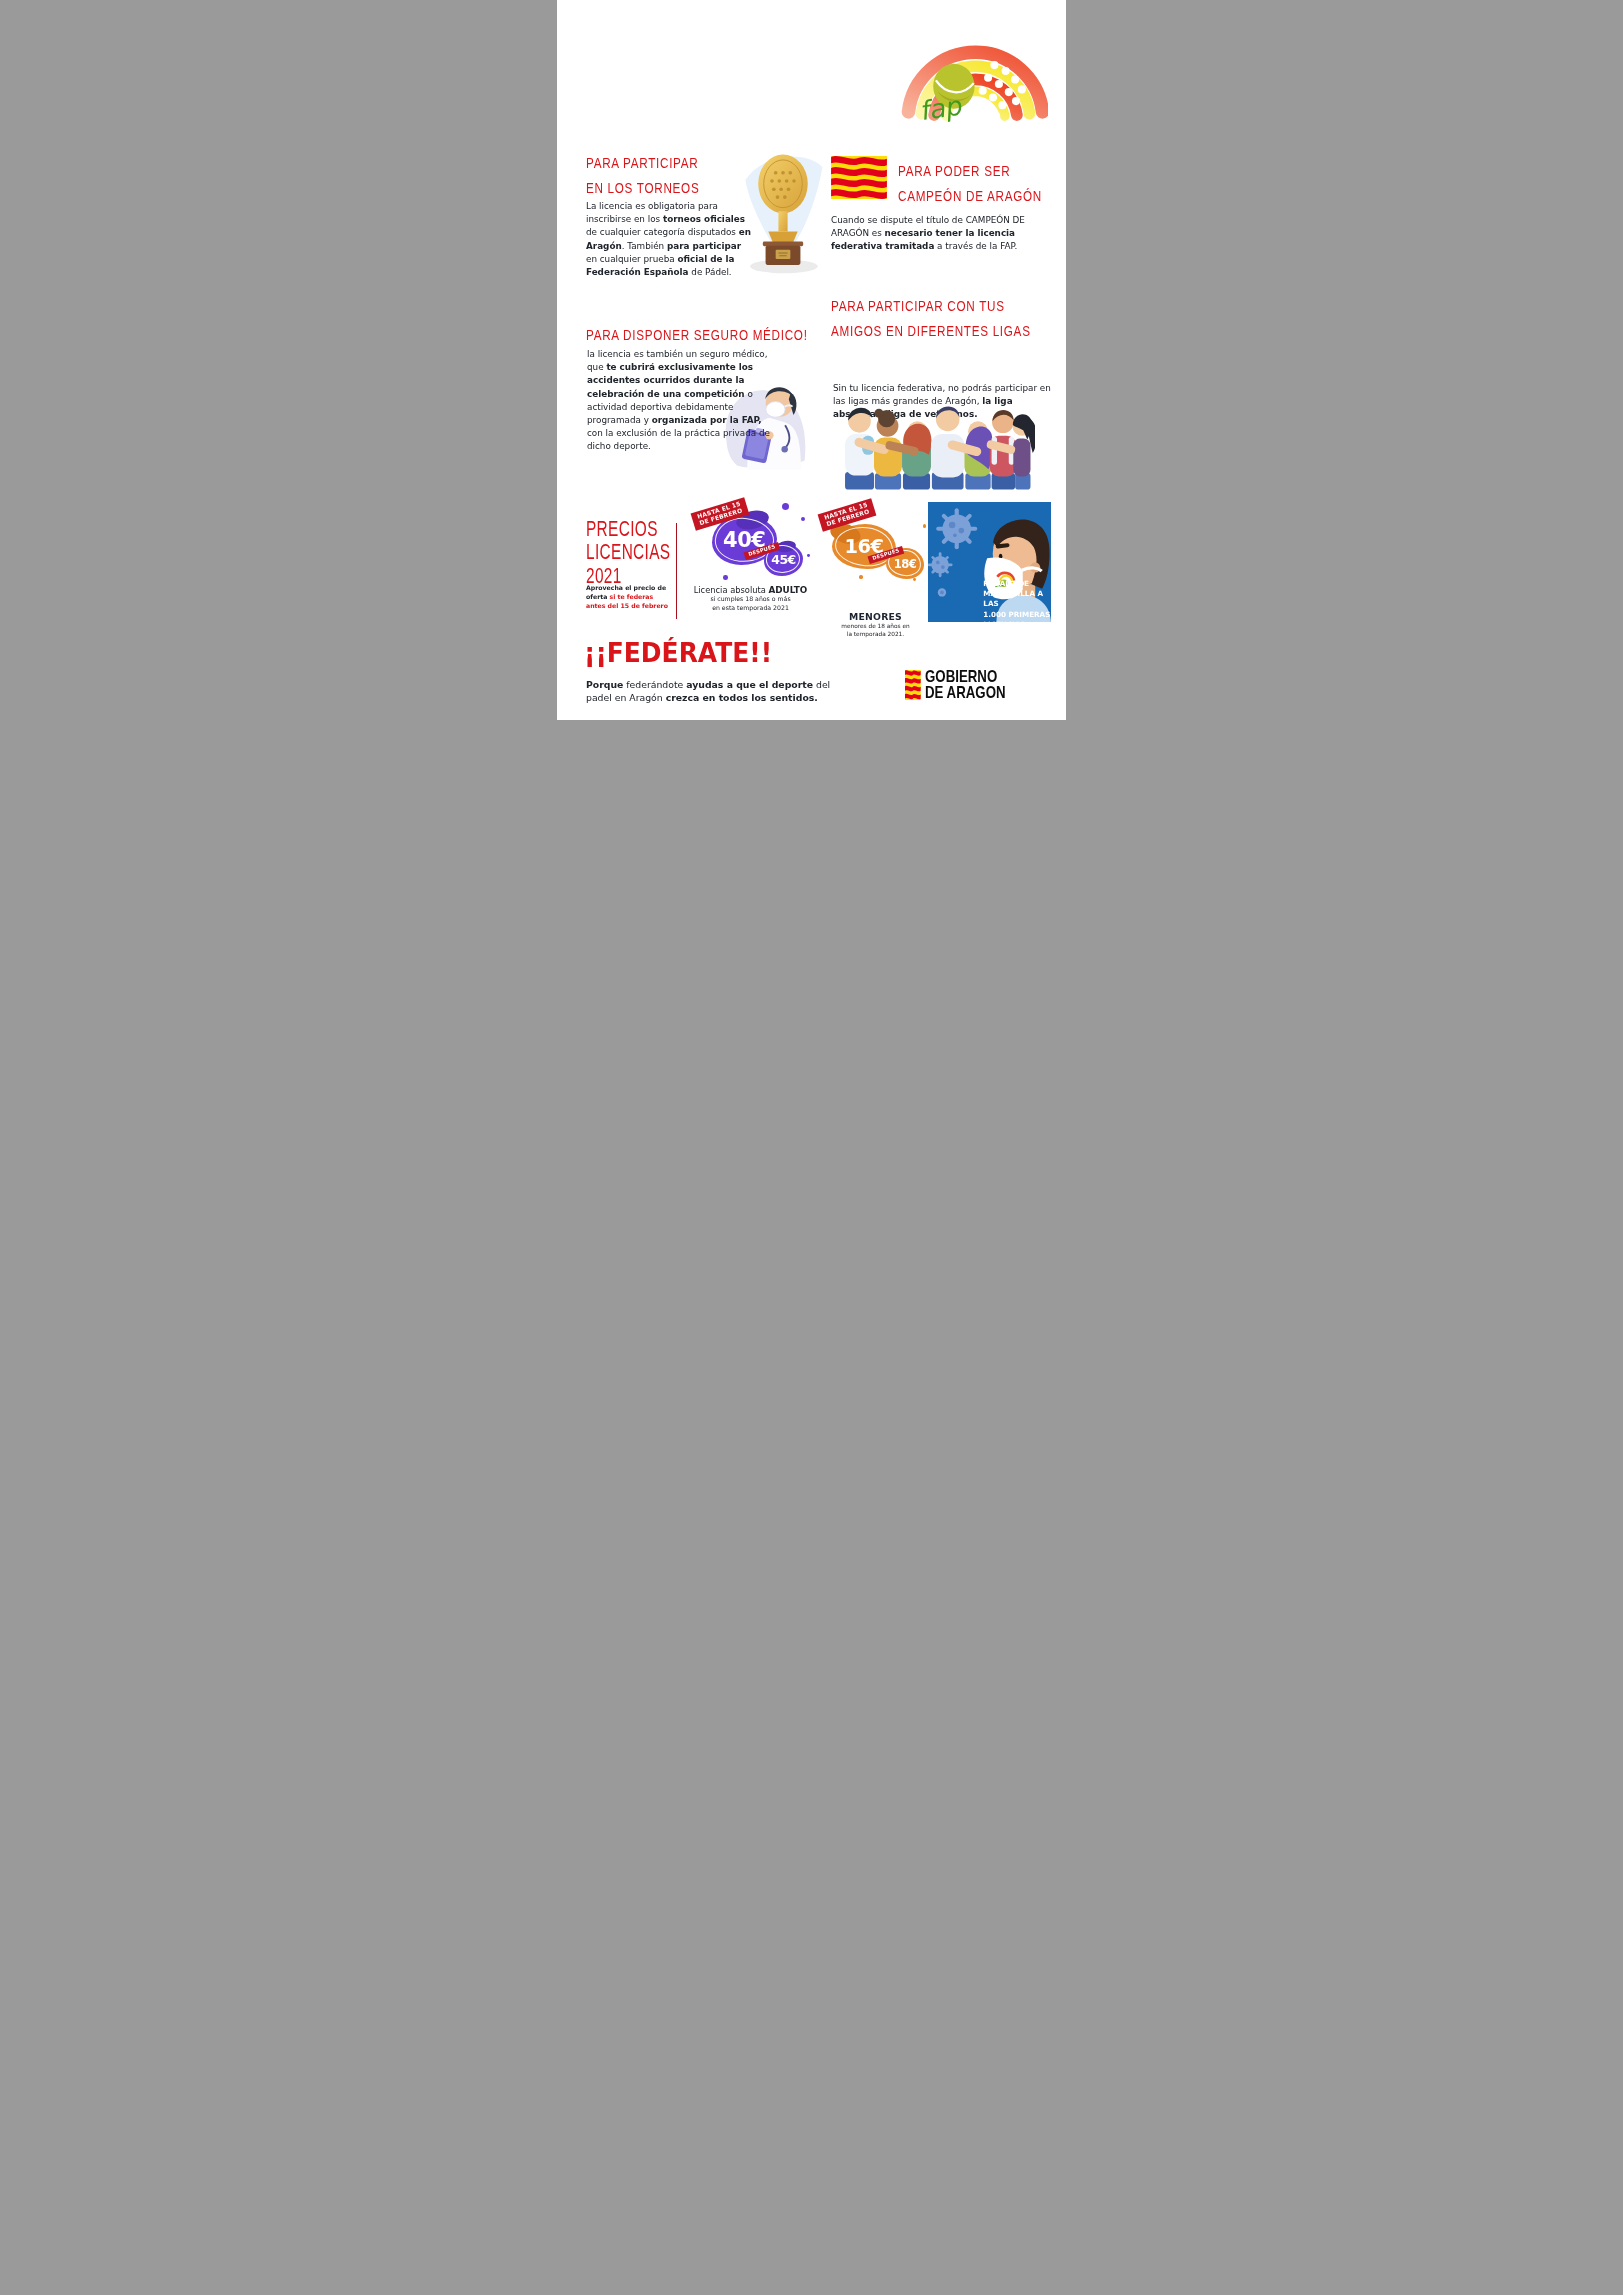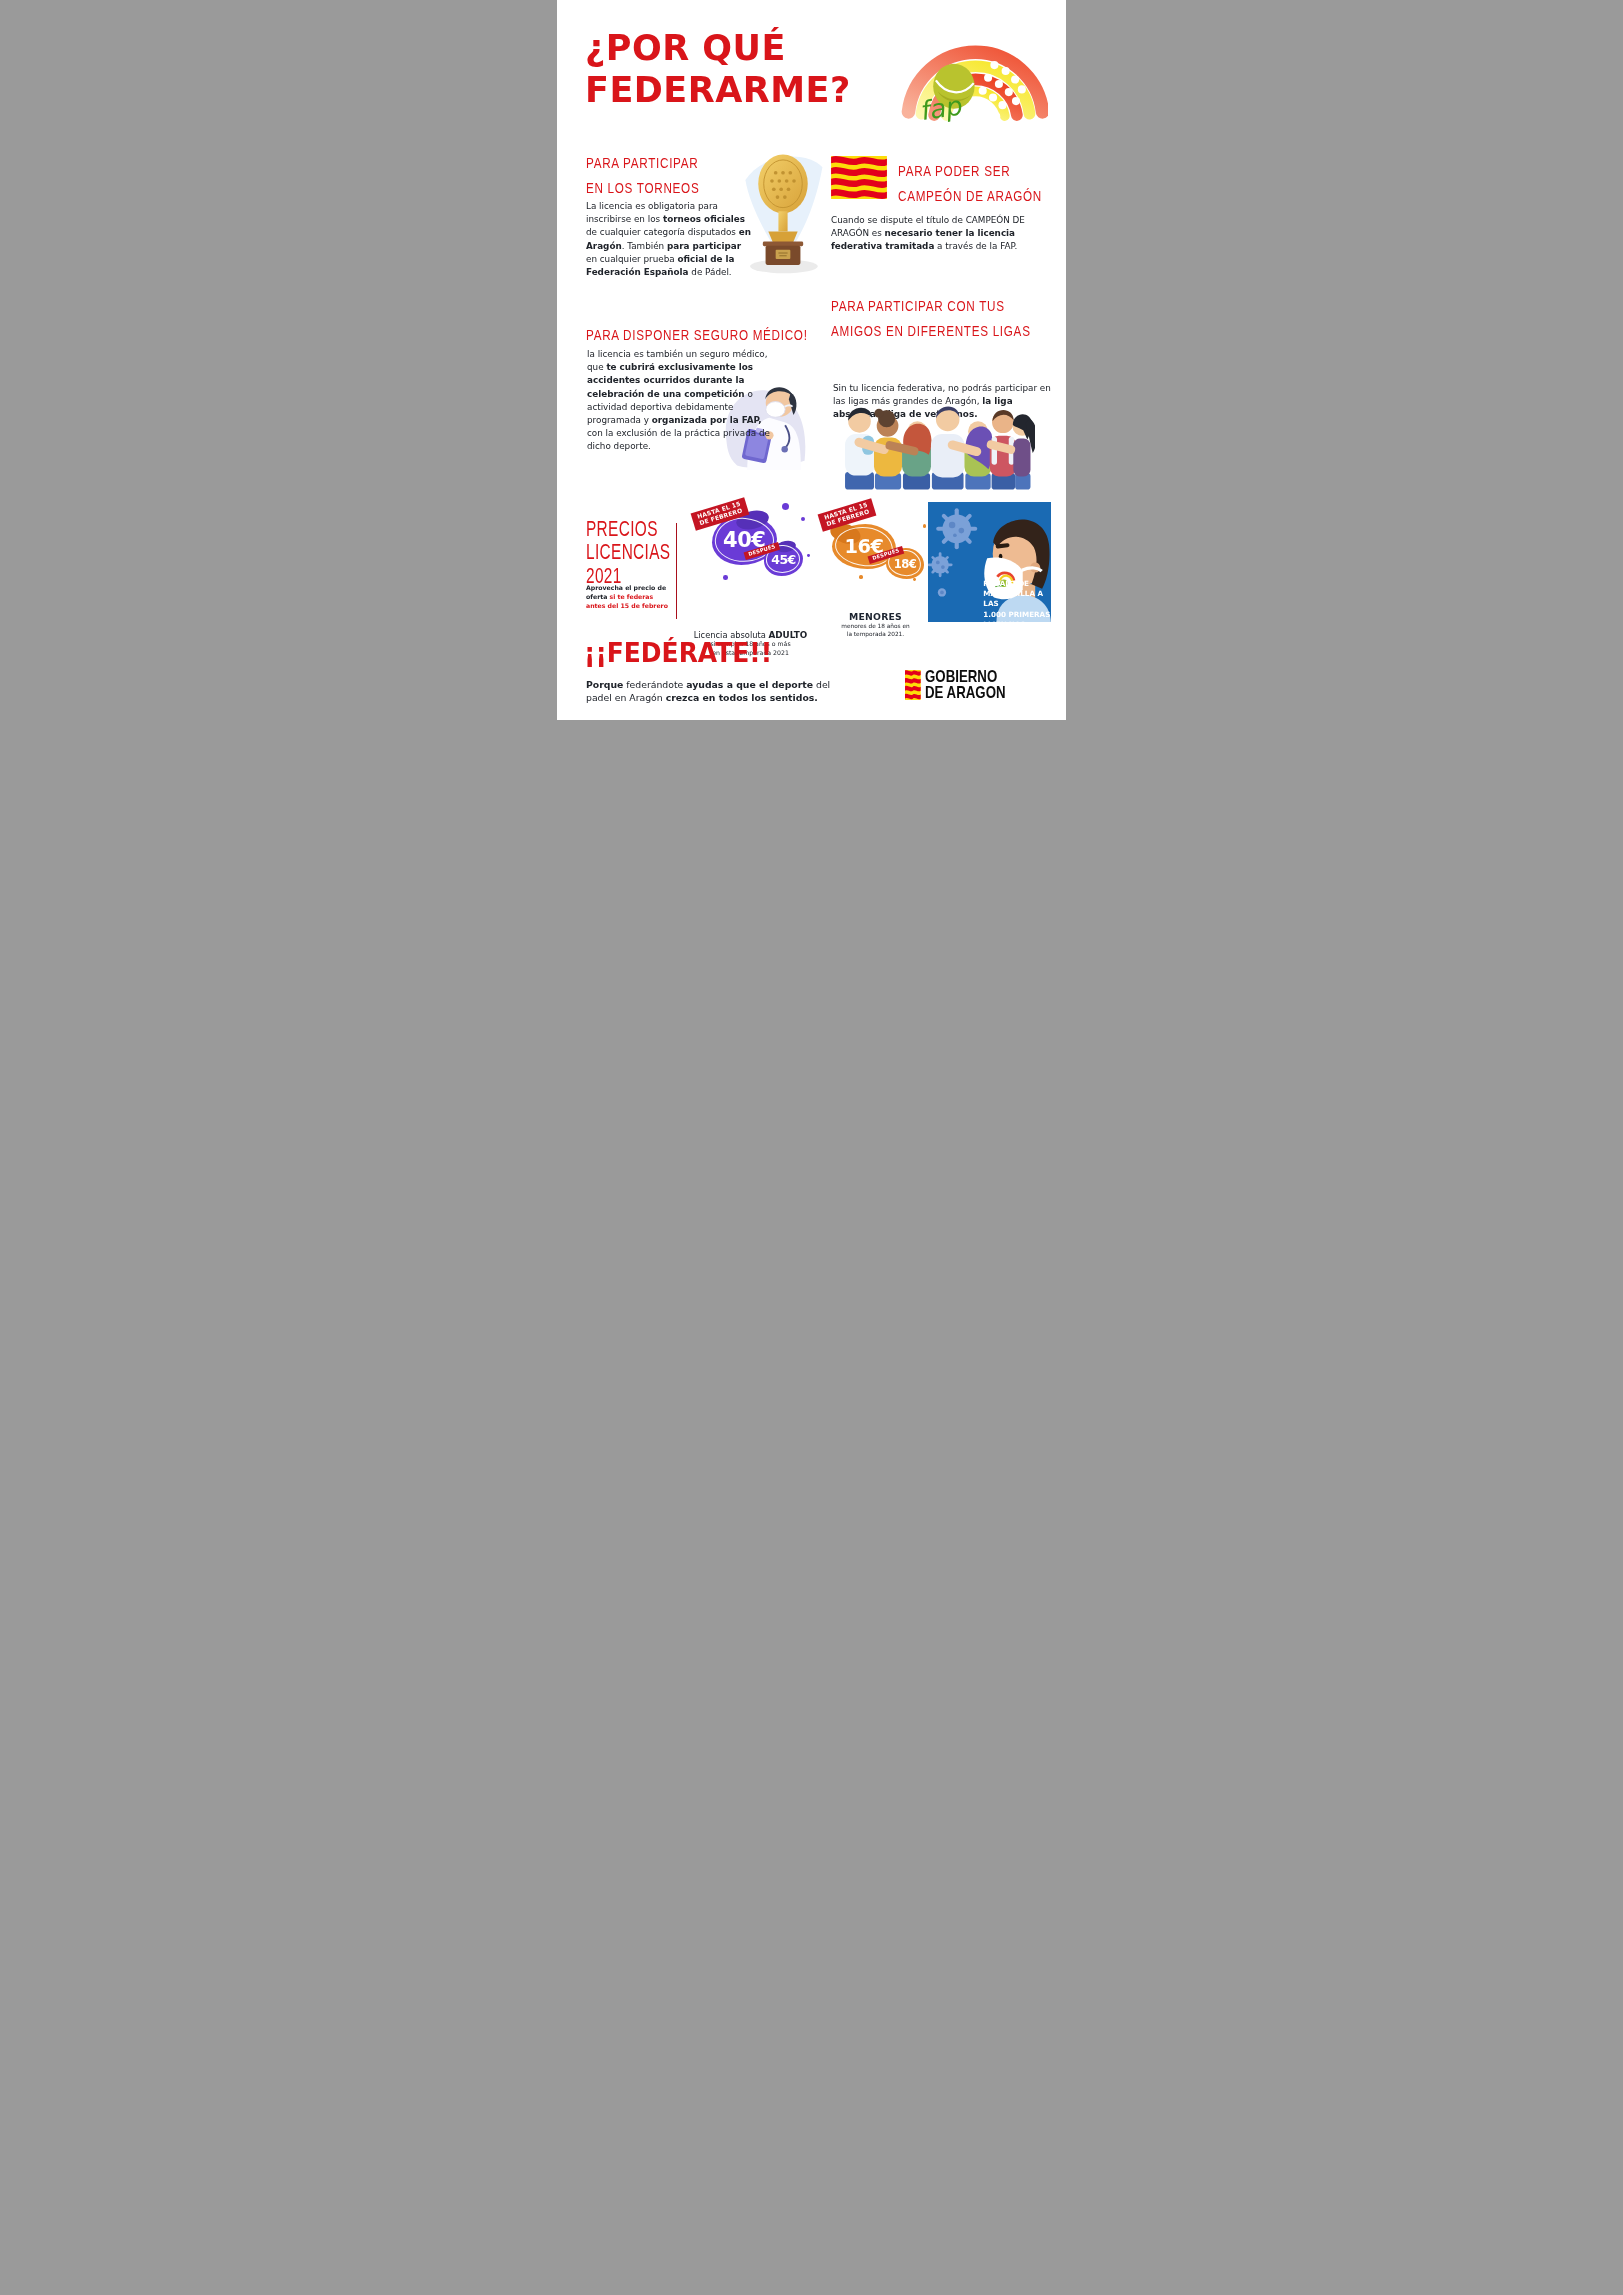--- a/index.html
+++ b/index.html
@@ -46,24 +46,20 @@
             transform:scaleX(.96);transform-origin:left top;}
   .closing{left:29px;top:678px;width:252px;font-size:9.3px;line-height:1.42;}
   .gob-text{font-family:"Liberation Sans","DejaVu Sans",sans-serif;font-weight:bold;color:#0d0d0d;
             font-size:17px;line-height:.92;white-space:nowrap;transform:scaleX(.78);transform-origin:left top;}
 </style>
 </head>
 <body>
 
 <div class="page">
 
-  <div class="abs title">
-    <div>¿POR QUÉ</div>
-    <div>FEDERARME?</div>
-  </div>
 
   <div class="abs" style="left:337px;top:12px;width:154px;height:117px;">
     <svg viewBox="0 0 340 260" width="154" height="117">
       <defs>
         <linearGradient id="gR" x1="0" y1="1" x2="1" y2="0">
           <stop offset="0" stop-color="#f9b29b"></stop>
             <stop offset="1" stop-color="#ee4a2c"></stop>
         </linearGradient>
         <linearGradient id="gR2" x1="0" y1="1" x2="1" y2="0">
           <stop offset="0" stop-color="#f7977f"></stop>
@@ -270,21 +266,21 @@
       <span>DE FEBRERO</span>
     </div>
     <div class="blob" style="left:68px;top:40px;width:39px;height:33px;">
       <div class="shape" style="background:#6a3bd6;"></div>
       <div class="lobe" style="left:12px;top:-2.3px;width:20.4px;height:11px;background:#5630b8;transform:rotate(-10deg);"></div>
       <div class="ring" style="inset:2.3px;"></div>
       <div class="price" style="font-size:12.5px;">45€</div>
     </div>
     <div class="ribbon rib-sm" style="left:48px;top:44px;">DESPUÉS</div>
   </div>
-  <div class="abs caption" style="left:131px;top:585px;width:125px;margin-top:45px;">
+  <div class="abs caption" style="left:131px;top:585px;width:125px;">
     <div class="l1"><span>Licencia absoluta </span><b style="font-size:8.8px;">ADULTO</b></div>
     <div class="sub">si cumples 18 años o más</div>
     <div class="sub">en esta temporada 2021</div>
   </div>
 
   <div class="abs" style="left:261px;top:505px;width:113px;height:79px;">
     <div class="dot" style="left:46px;top:2.8px;width:6px;height:6px;background:#e78a2b;"></div>
     <div class="dot" style="left:105px;top:19.4px;width:3.2px;height:3.2px;background:#e78a2b;"></div>
     <div class="dot" style="left:110px;top:44px;width:3.7px;height:3.7px;background:#e78a2b;"></div>
     <div class="dot" style="left:41px;top:70px;width:3.7px;height:3.7px;background:#e78a2b;"></div>

